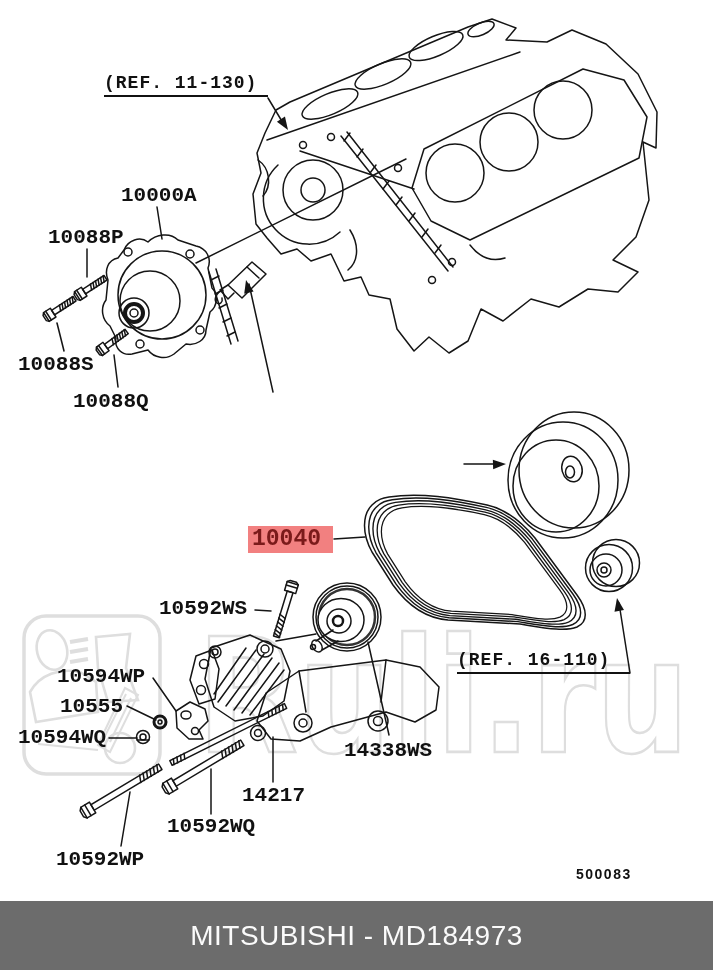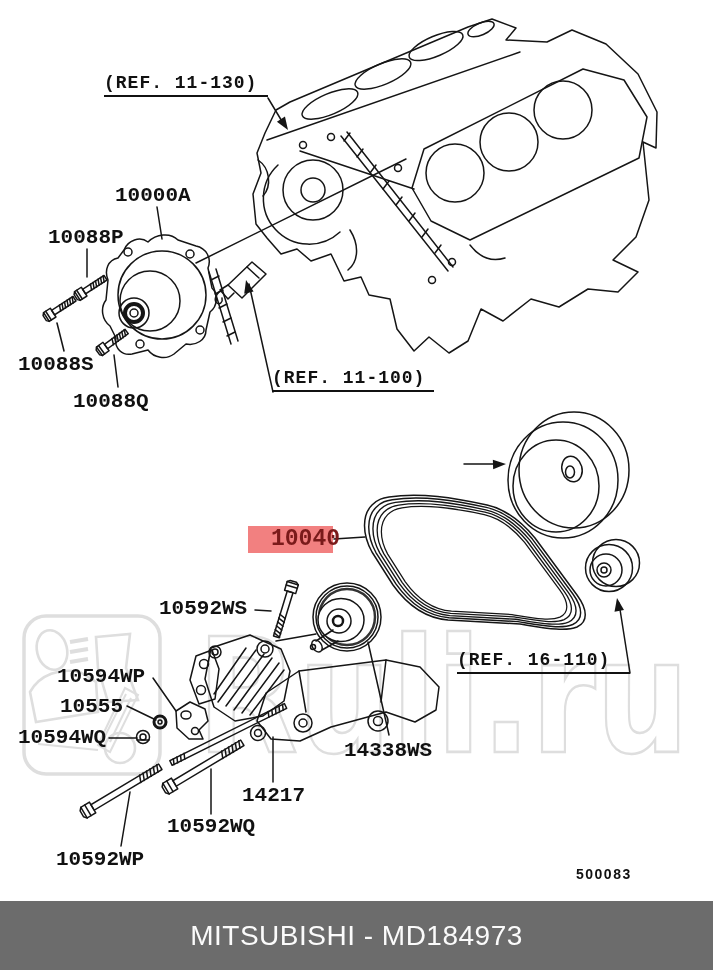--- a/index.html
+++ b/index.html
@@ -5,21 +5,21 @@
   html,body{margin:0;padding:0;background:#fff;}
   #stage{position:relative;width:713px;height:970px;background:#fff;overflow:hidden;
          font-family:"Liberation Sans",sans-serif;}
   svg{position:absolute;left:0;top:0;}
   .ink{stroke:var(--line,#151515);fill:none;stroke-width:1.5;stroke-linejoin:round;stroke-linecap:round;}
   .wm{stroke:var(--watermark,#dedede);fill:none;stroke-width:2.6;}
   .lbl{position:absolute;font-weight:bold;font-size:21px;color:#111;white-space:nowrap;
        line-height:1.0;letter-spacing:0px;font-family:Liberation Mono, monospace;}
   .ref{font-size:18px;letter-spacing:1px;border-bottom:2px solid #111;padding-bottom:3px;}
   .hl{background:var(--highlight-bg,#f28080);color:var(--highlight-text,#7a1a1a);
-      width:85px;height:27px;line-height:27px;padding-left:23px;font-size:23px;box-sizing:border-box;}
+      width:85px;height:27px;line-height:27px;padding-left:4px;font-size:23px;box-sizing:border-box;}
   #drawnum{position:absolute;left:576px;top:866px;font-weight:bold;font-size:14px;
            letter-spacing:1.5px;color:#111;}
   #footer{position:absolute;left:0;top:901px;width:713px;height:69px;
           background:var(--footer-bg,#6c6c6c);display:flex;align-items:center;
           justify-content:center;gap:46px;}
   #footer span{color:#fbfbfb;font-size:28px;font-weight:normal;letter-spacing:0.5px;}
 </style>
 </head>
 <body>
 
@@ -268,25 +268,24 @@
   </g>
   <g fill="#151515">
     <use href="#arrowHead" transform="translate(288,130) rotate(57)"></use>
     <use href="#arrowHead" transform="translate(246,280) rotate(-103)"></use>
     <use href="#arrowHead" transform="translate(506,464) rotate(-2)"></use>
     <use href="#arrowHead" transform="translate(617,598) rotate(-100)"></use>
   </g>
 </svg>
 
 <div class="lbl ref" style="left:104px;top:74px;width:164px">(REF. 11-130)</div>
-<div class="lbl" style="left:115px;top:185px">10000A</div>
+<div class="lbl" style="left:121px;top:185px">10000A</div>
 <div class="lbl" style="left:48px;top:227px">10088P</div>
 <div class="lbl" style="left:18px;top:354px">10088S</div>
 <div class="lbl" style="left:73px;top:391px">10088Q</div>
-<div class="lbl ref" style="left:272px;top:369px;width:162px">(REF. 11-100)</div>
 <div class="lbl hl" style="left:248px;top:526px">10040</div>
 <div class="lbl" style="left:159px;top:598px">10592WS</div>
 <div class="lbl ref" style="left:457px;top:651px;width:173px">(REF. 16-110)</div>
 <div class="lbl" style="left:57px;top:666px">10594WP</div>
 <div class="lbl" style="left:60px;top:696px">10555</div>
 <div class="lbl" style="left:18px;top:727px">10594WQ</div>
 <div class="lbl" style="left:344px;top:740px">14338WS</div>
 <div class="lbl" style="left:242px;top:785px">14217</div>
 <div class="lbl" style="left:167px;top:816px">10592WQ</div>
 <div class="lbl" style="left:56px;top:849px">10592WP</div>

